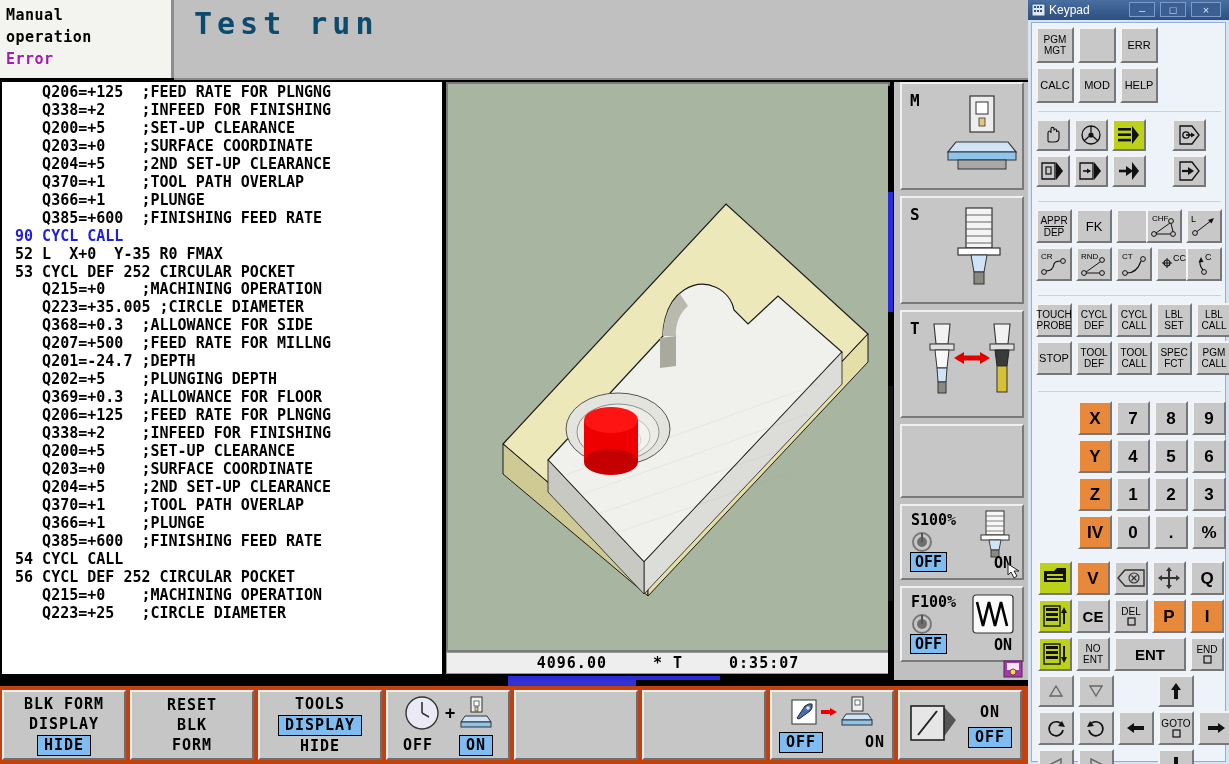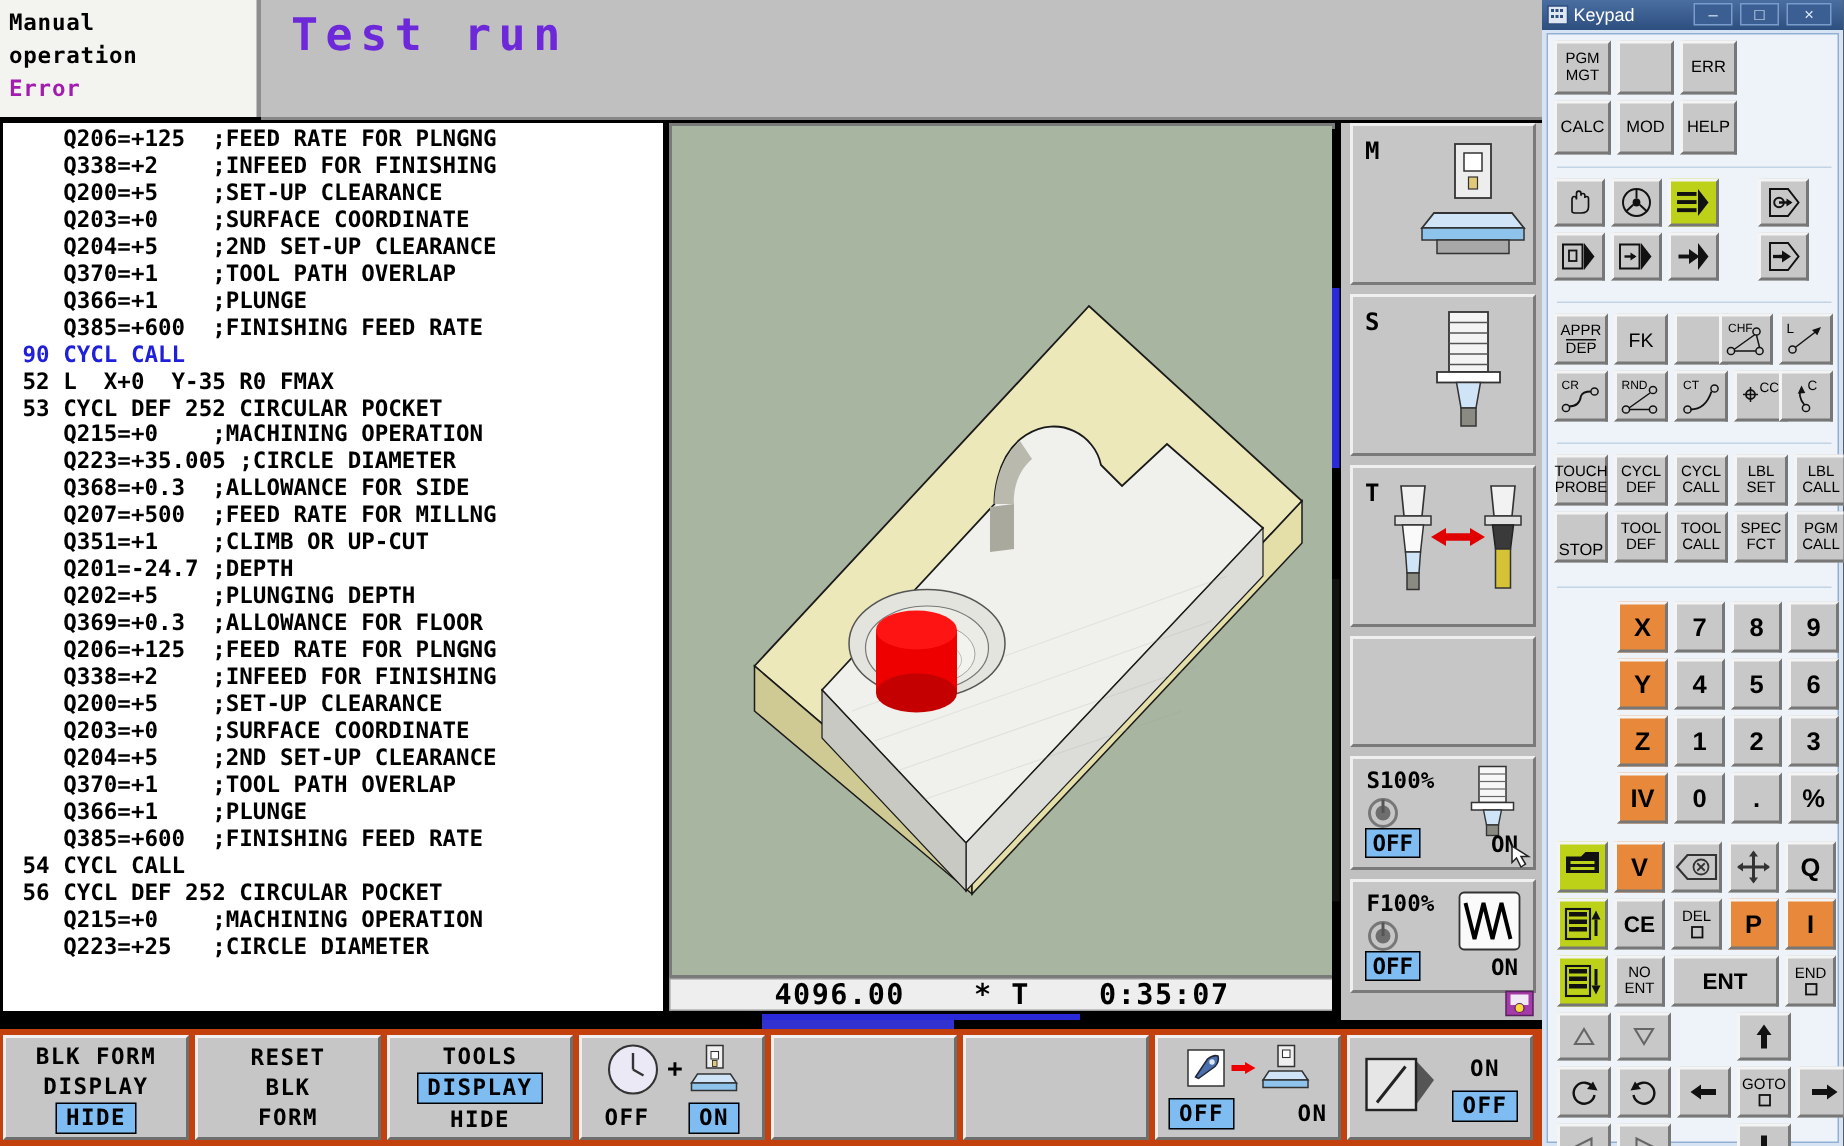--- a/index.html
+++ b/index.html
@@ -12,36 +12,36 @@
 
   
   .hdr{position:absolute;left:0;top:0;width:1028px;height:78px;}
   .hdr-left{position:absolute;left:0;top:0;width:174px;height:78px;
             background:#f3f3f0;border-right:3px solid #8d8d8d;box-sizing:border-box;
             padding:4px 0 0 6px;}
   .hdr-left div{font-size:15px;line-height:22px;color:#000;font-weight:bold;letter-spacing:.5px;}
   .hdr-left .err{color:#a21caf;}
   .hdr-right{position:absolute;left:174px;top:0;right:0;height:78px;background:#c0c0c0;
              border-bottom:2px solid #888;}
-  .hdr-title{position:absolute;left:20px;top:6px;font-size:30px;font-weight:bold;color:#6d28d9;letter-spacing:5px;}
+  .hdr-title{position:absolute;left:20px;top:6px;font-size:30px;font-weight:bold;color:#0c4a6e;letter-spacing:5px;}
 
   
   .prog{position:absolute;left:2px;top:82px;width:440px;height:592px;
         background:#fff;overflow:hidden;padding:2px 0 0 4px;box-sizing:border-box;}
   .pl{font-size:15px;line-height:17.95px;white-space:pre;color:#000;font-weight:bold;letter-spacing:0px;}
   .pl.hl{color:#2020d8;}
 
   
   .gfx{position:absolute;left:446px;top:82px;width:444px;height:570px;
        background:#a8b5a0;border:2px solid #7a7a7a;box-sizing:border-box;overflow:hidden;}
   .gfx svg{display:block;}
   .gstatus{position:absolute;left:446px;top:652px;width:444px;height:22px;
            background:#eeeeee;border:1px solid #999;box-sizing:border-box;
            display:flex;align-items:center;justify-content:center;gap:46px;
-           font-size:19px;font-weight:bold;color:#000;letter-spacing:1px;}
+           font-size:15px;font-weight:bold;color:#000;letter-spacing:1px;}
 
   
   .gscroll{position:absolute;left:446px;top:676px;width:444px;height:6px;background:#000;}
   .gscroll i{position:absolute;left:62px;top:0;width:212px;height:6px;background:#2a2ad8;display:block;}
 
   
   .vcol{position:absolute;left:894px;top:82px;width:134px;height:598px;background:#c0c0c0;}
   .vbox{position:absolute;left:6px;width:124px;background:#c6c6c6;
         border-top:2px solid #efefef;border-left:2px solid #efefef;
         border-right:2px solid #7a7a7a;border-bottom:2px solid #7a7a7a;box-sizing:border-box;}
@@ -127,21 +127,20 @@
         <div class="pl">    Q370=+1    ;TOOL PATH OVERLAP</div>
         <div class="pl">    Q366=+1    ;PLUNGE</div>
         <div class="pl">    Q385=+600  ;FINISHING FEED RATE</div>
         <div class="pl hl"> 90 CYCL CALL</div>
         <div class="pl"> 52 L  X+0  Y-35 R0 FMAX</div>
         <div class="pl"> 53 CYCL DEF 252 CIRCULAR POCKET</div>
         <div class="pl">    Q215=+0    ;MACHINING OPERATION</div>
         <div class="pl">    Q223=+35.005 ;CIRCLE DIAMETER</div>
         <div class="pl">    Q368=+0.3  ;ALLOWANCE FOR SIDE</div>
         <div class="pl">    Q207=+500  ;FEED RATE FOR MILLNG</div>
-        <div class="pl">    Q351=+1    ;CLIMB OR UP-CUT</div>
         <div class="pl">    Q201=-24.7 ;DEPTH</div>
         <div class="pl">    Q202=+5    ;PLUNGING DEPTH</div>
         <div class="pl">    Q369=+0.3  ;ALLOWANCE FOR FLOOR</div>
         <div class="pl">    Q206=+125  ;FEED RATE FOR PLNGNG</div>
         <div class="pl">    Q338=+2    ;INFEED FOR FINISHING</div>
         <div class="pl">    Q200=+5    ;SET-UP CLEARANCE</div>
         <div class="pl">    Q203=+0    ;SURFACE COORDINATE</div>
         <div class="pl">    Q204=+5    ;2ND SET-UP CLEARANCE</div>
         <div class="pl">    Q370=+1    ;TOOL PATH OVERLAP</div>
         <div class="pl">    Q366=+1    ;PLUNGE</div>
@@ -589,21 +588,21 @@
           <span class="k10">CALL</span>
         </div>
         <div class="key" style="left:124px;top:0;width:36px;height:34px;">
           <span class="k10">LBL</span>
           <span class="k10">SET</span>
         </div>
         <div class="key" style="left:164px;top:0;width:36px;height:34px;">
           <span class="k10">LBL</span>
           <span class="k10">CALL</span>
         </div>
-        <div class="key" style="left:4px;top:38px;width:36px;height:34px;justify-content:flex-end;">
+        <div class="key" style="left:4px;top:38px;width:36px;height:34px;">
           <span class="k11">STOP</span>
         </div>
         <div class="key" style="left:44px;top:38px;width:36px;height:34px;">
           <span class="k10">TOOL</span>
           <span class="k10">DEF</span>
         </div>
         <div class="key" style="left:84px;top:38px;width:36px;height:34px;">
           <span class="k10">TOOL</span>
           <span class="k10">CALL</span>
         </div>

